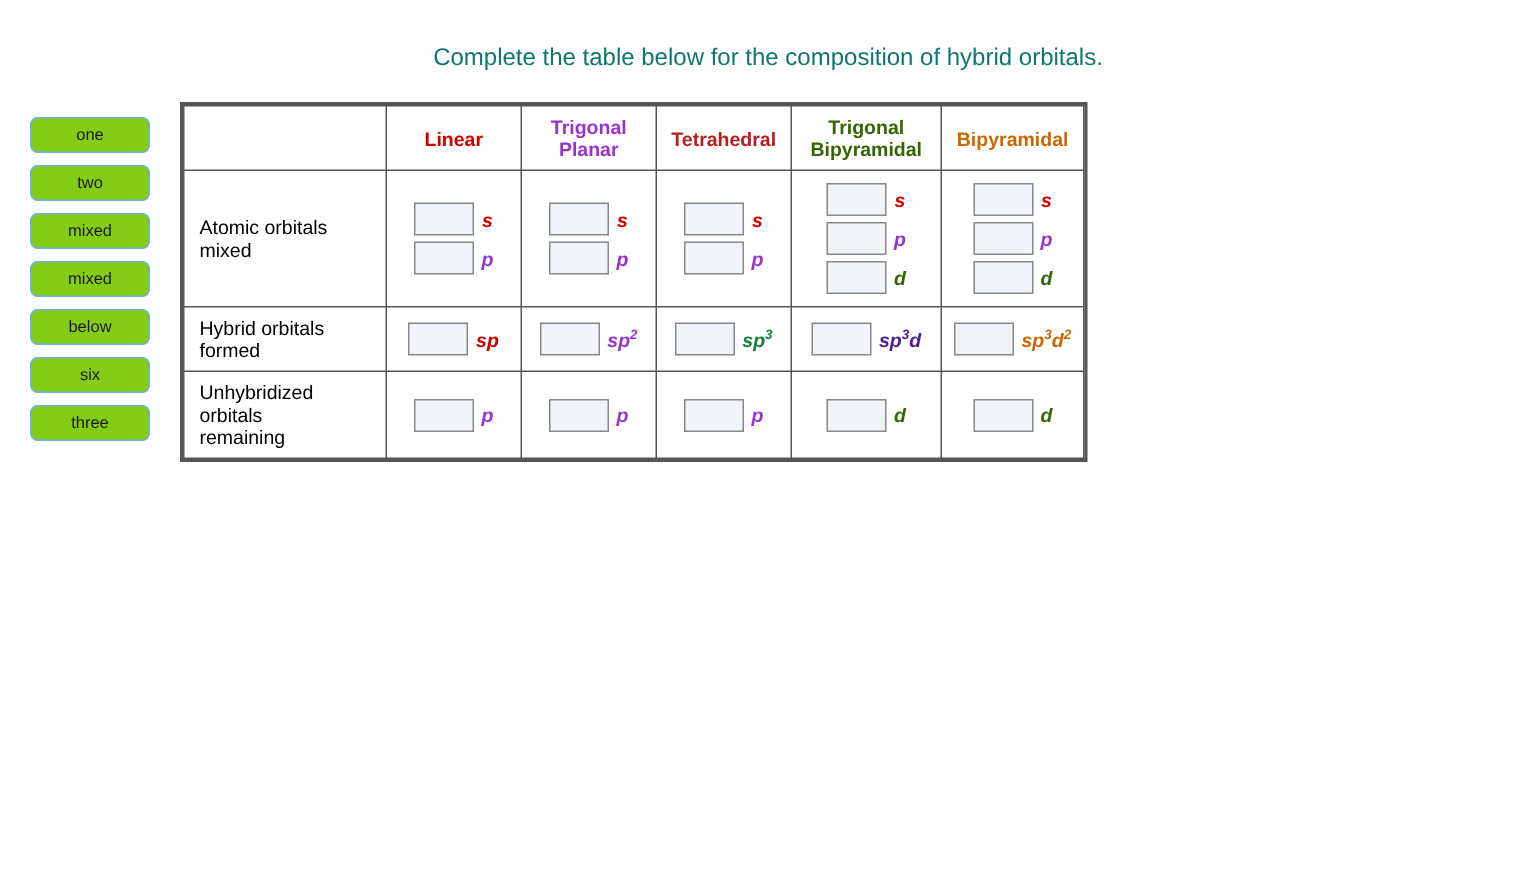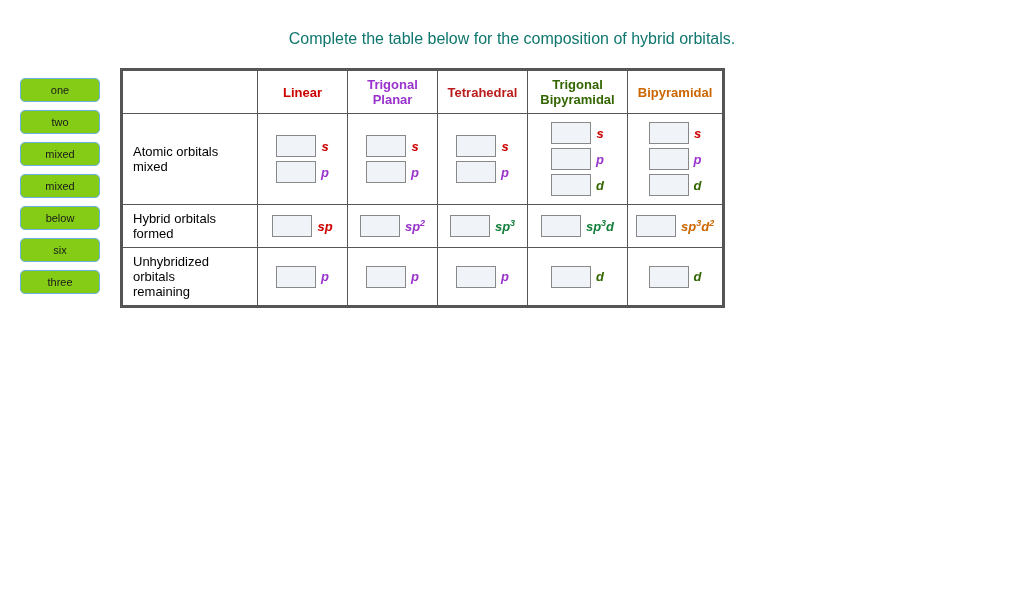--- a/index.html
+++ b/index.html
@@ -92,21 +92,21 @@
       vertical-align: middle;
       margin-left: 2px;
       font-size: 13px;
     }
     .s-label { color: #cc0000; }
     .p-label { color: #9933cc; }
     .d-label { color: #336600; }
     .sp-label { color: #cc0000; font-style: italic; }
     .sp2-label { color: #9933cc; font-style: italic; }
     .sp3-label { color: #15803d; font-style: italic; }
-    .sp3d-label { color: #15803d; font-style: italic; }
+    .sp3d-label { color: #4c1d95; font-style: italic; }
     .sp3d2-label { color: #cc6600; font-style: italic; }
 
     .orbital-cell {
       display: flex;
       flex-direction: column;
       align-items: center;
       gap: 4px;
     }
 
     .orbital-row {

